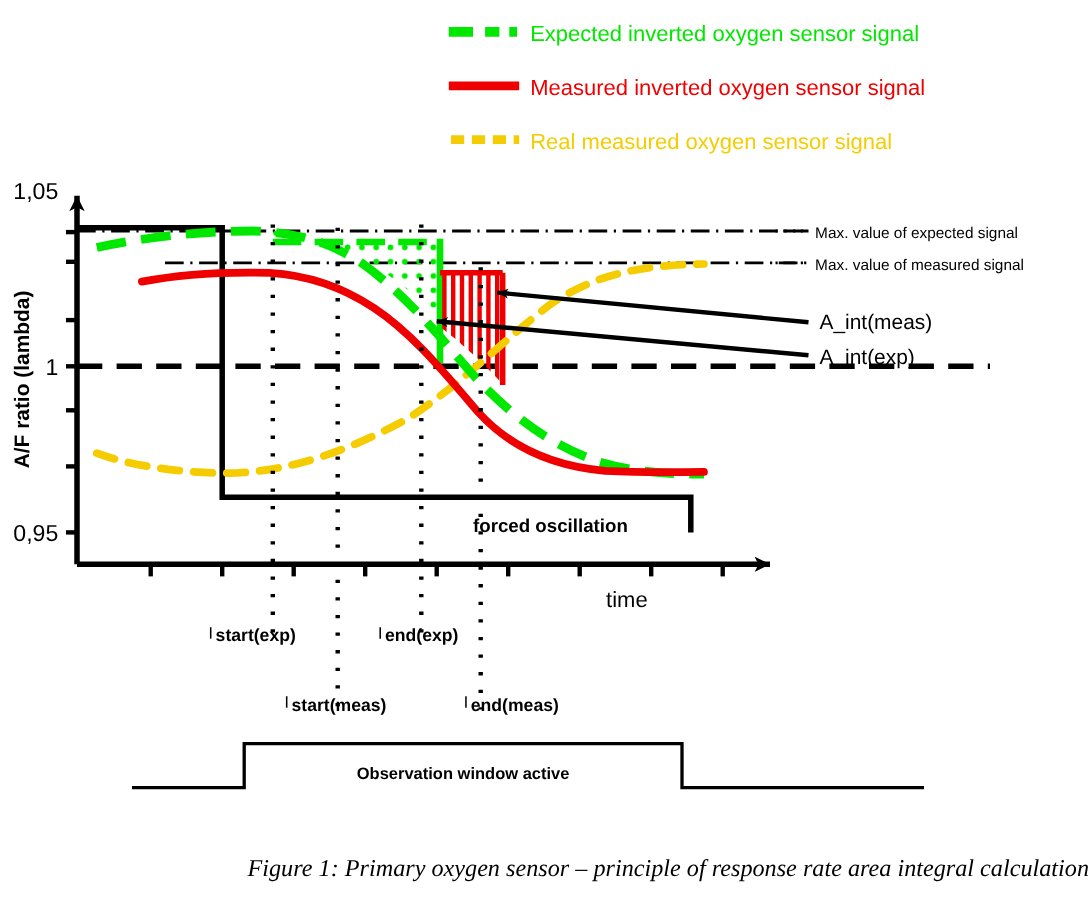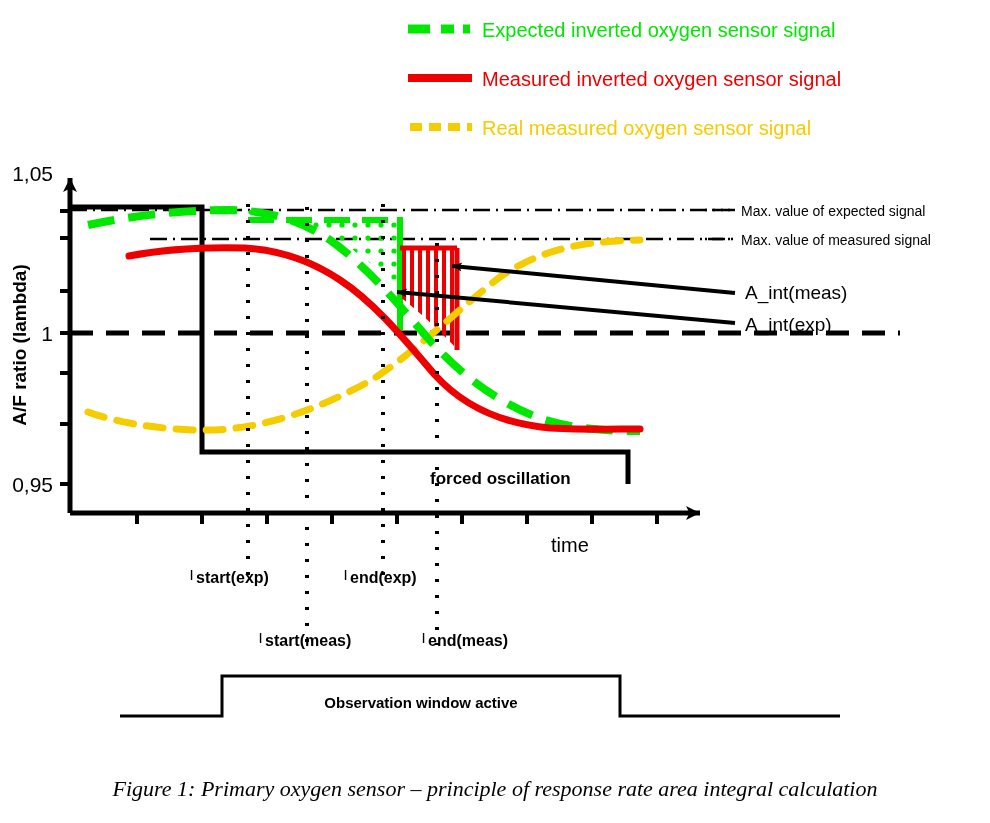--- a/index.html
+++ b/index.html
@@ -68,21 +68,21 @@
     font-family: "Liberation Sans", sans-serif;
     font-size: 15px;
     font-weight: bold;
     fill: #000;
   }
   .caption {
     position: absolute;
     left: 0;
     top: 776px;
     width: 990px;
-    text-align: center;
+    text-align: right;
     font-family: "Liberation Serif", serif;
     font-style: italic;
     font-size: 22px;
     color: #000;
   }
 </style>
 </head>
 <body>
 
 <div id="figure-root">

